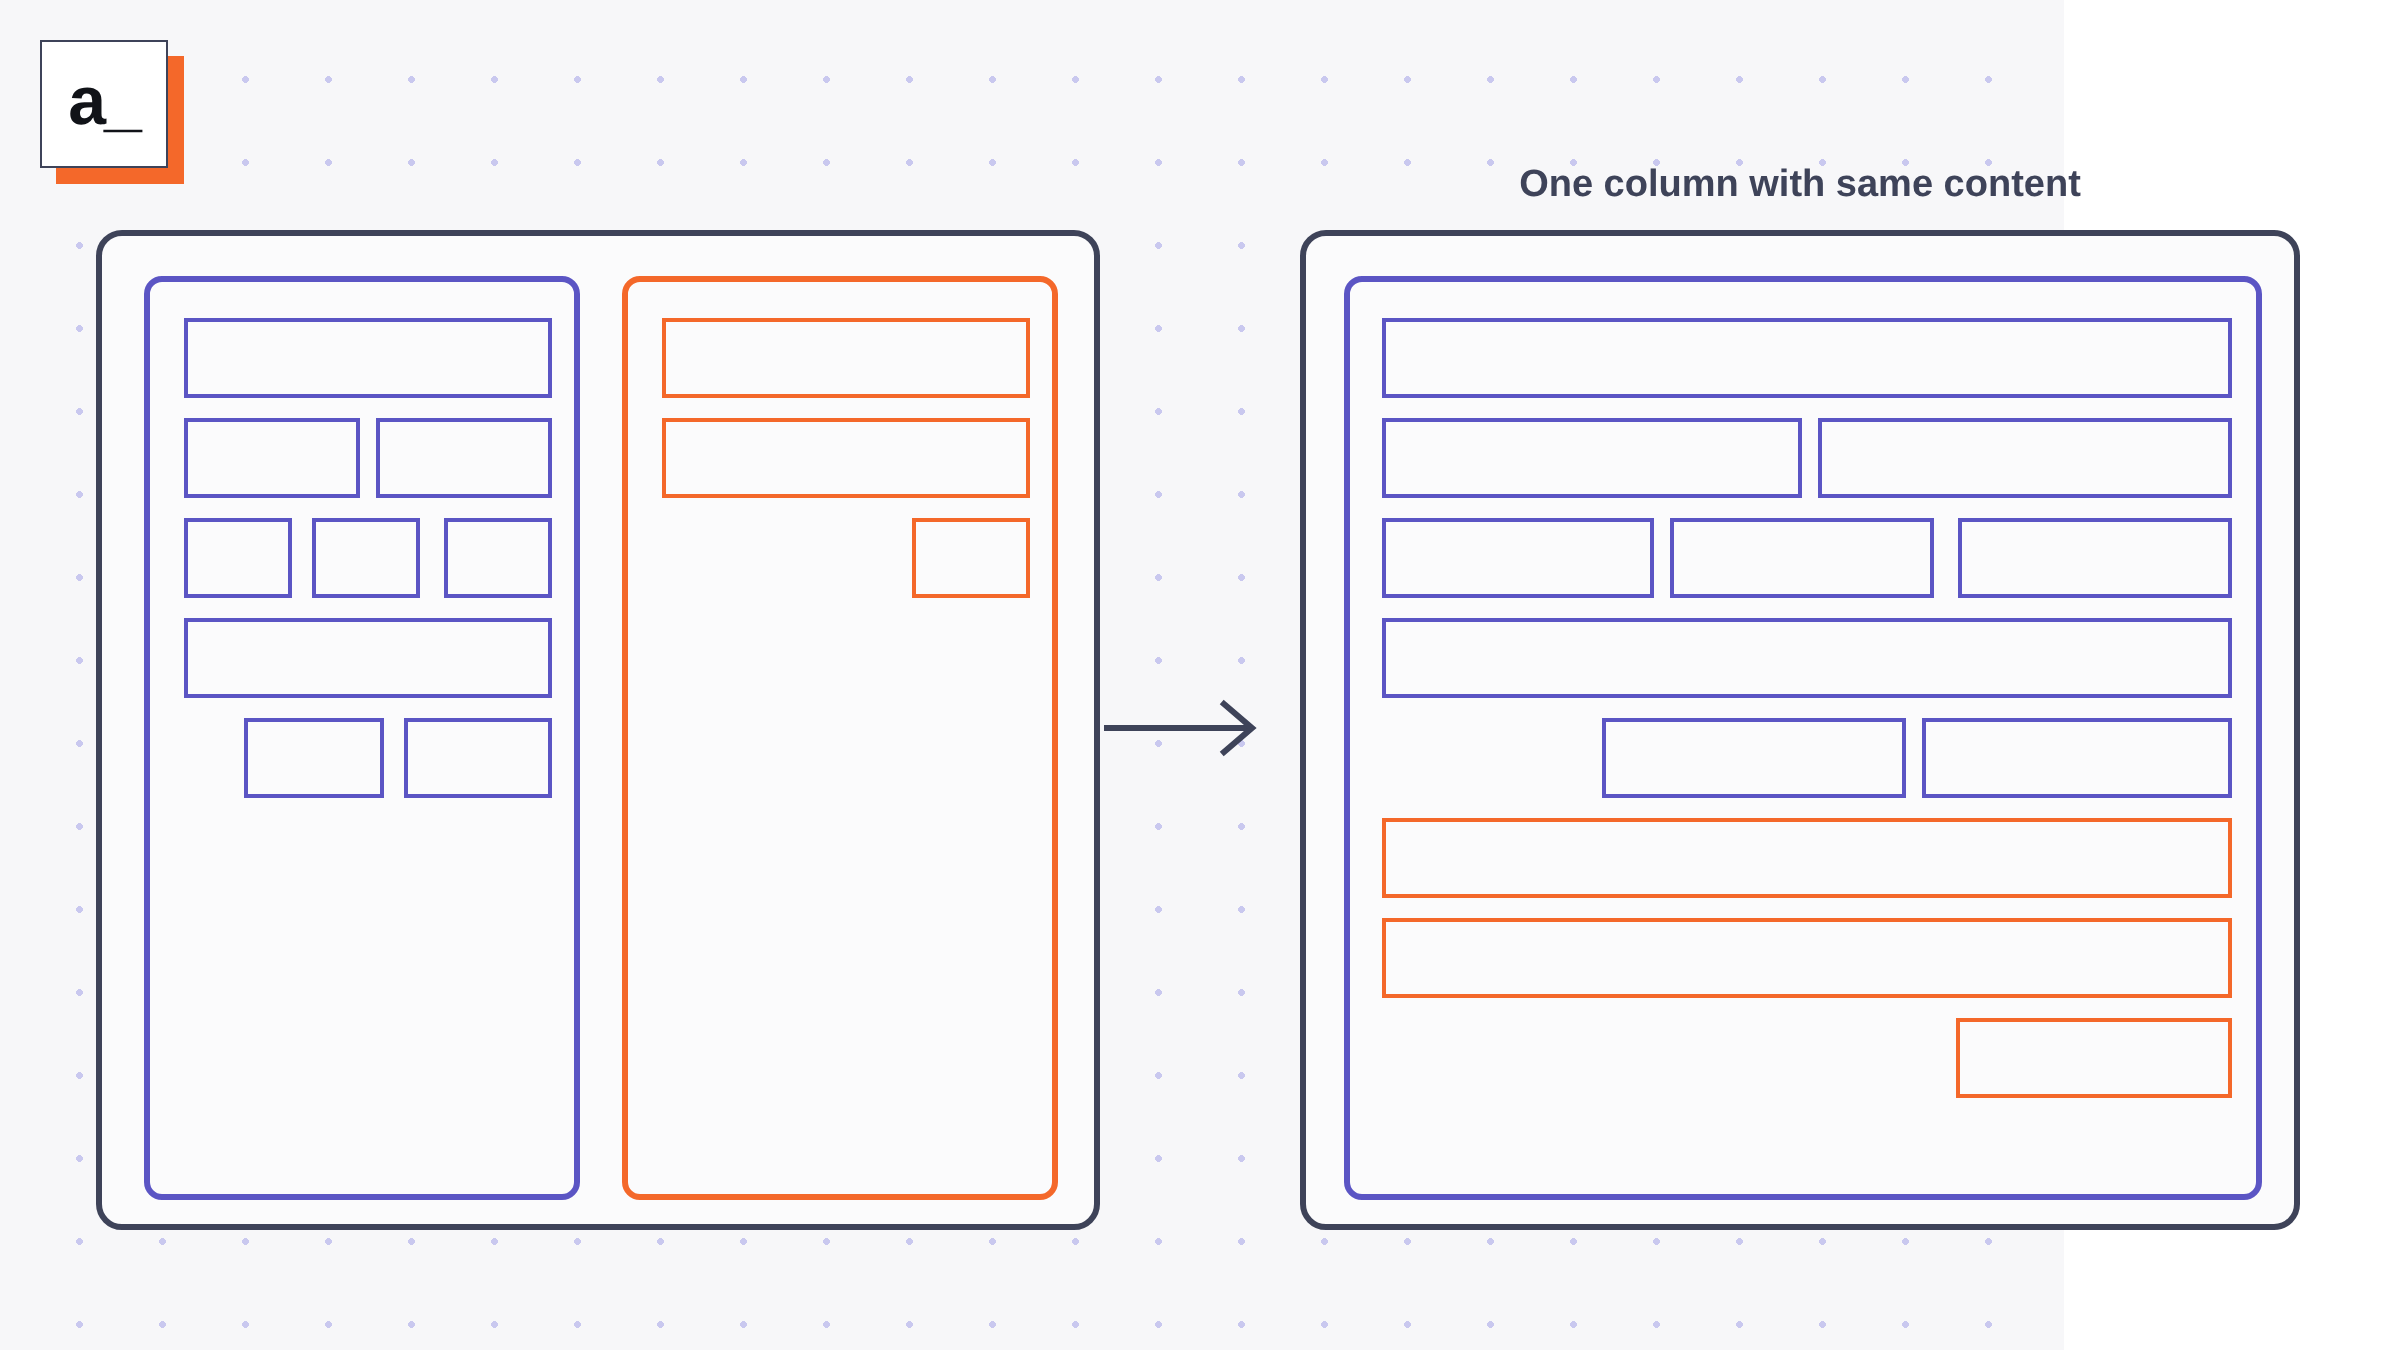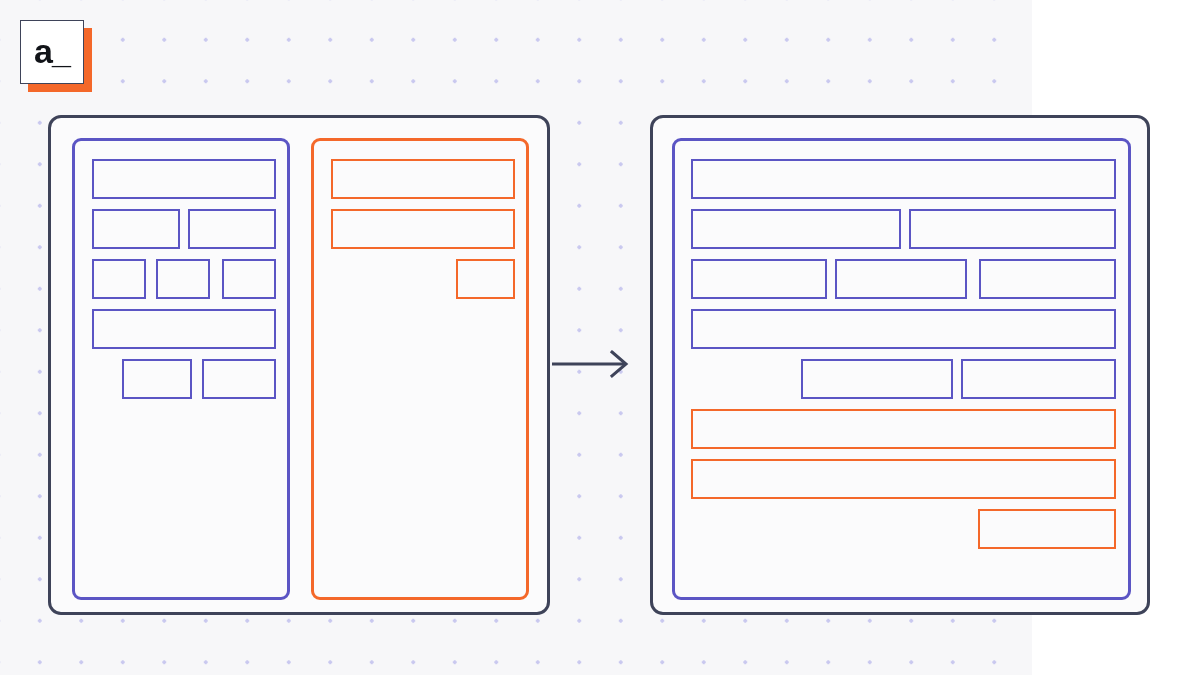--- a/index.html
+++ b/index.html
@@ -105,20 +105,21 @@
 
 <div id="stage">
 
   <div id="logo-mark">
     <div id="logo-shadow"></div>
     <div id="logo-face">
       <span id="logo-text">a_</span>
     </div>
   </div>
 
+  <div class="panel-title" id="title-right">One column with same content</div>
 
   <div class="panel" id="panel-left">
     <div class="column" id="col-left-a">
         <div class="block" style="left: 17px; top: 18px; width: 184px; height: 40px;"></div>
         <div class="block" style="left: 17px; top: 68px; width: 88px; height: 40px;"></div>
         <div class="block" style="left: 113px; top: 68px; width: 88px; height: 40px;"></div>
         <div class="block" style="left: 17px; top: 118px; width: 54px; height: 40px;"></div>
         <div class="block" style="left: 81px; top: 118px; width: 54px; height: 40px;"></div>
         <div class="block" style="left: 147px; top: 118px; width: 54px; height: 40px;"></div>
         <div class="block" style="left: 17px; top: 168px; width: 184px; height: 40px;"></div>

